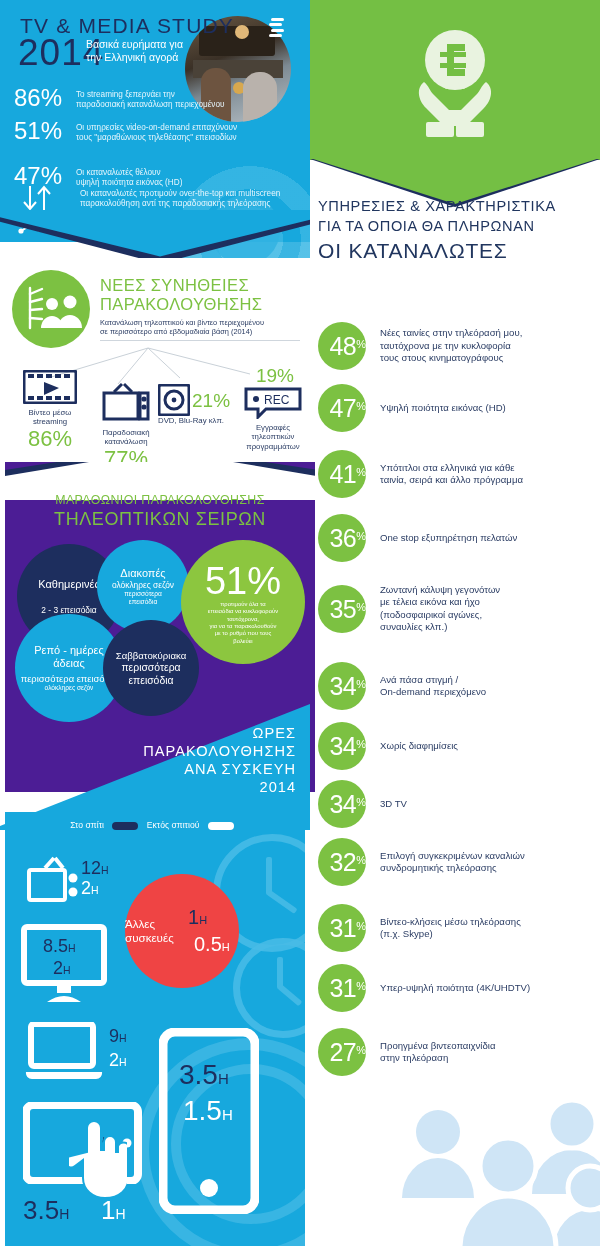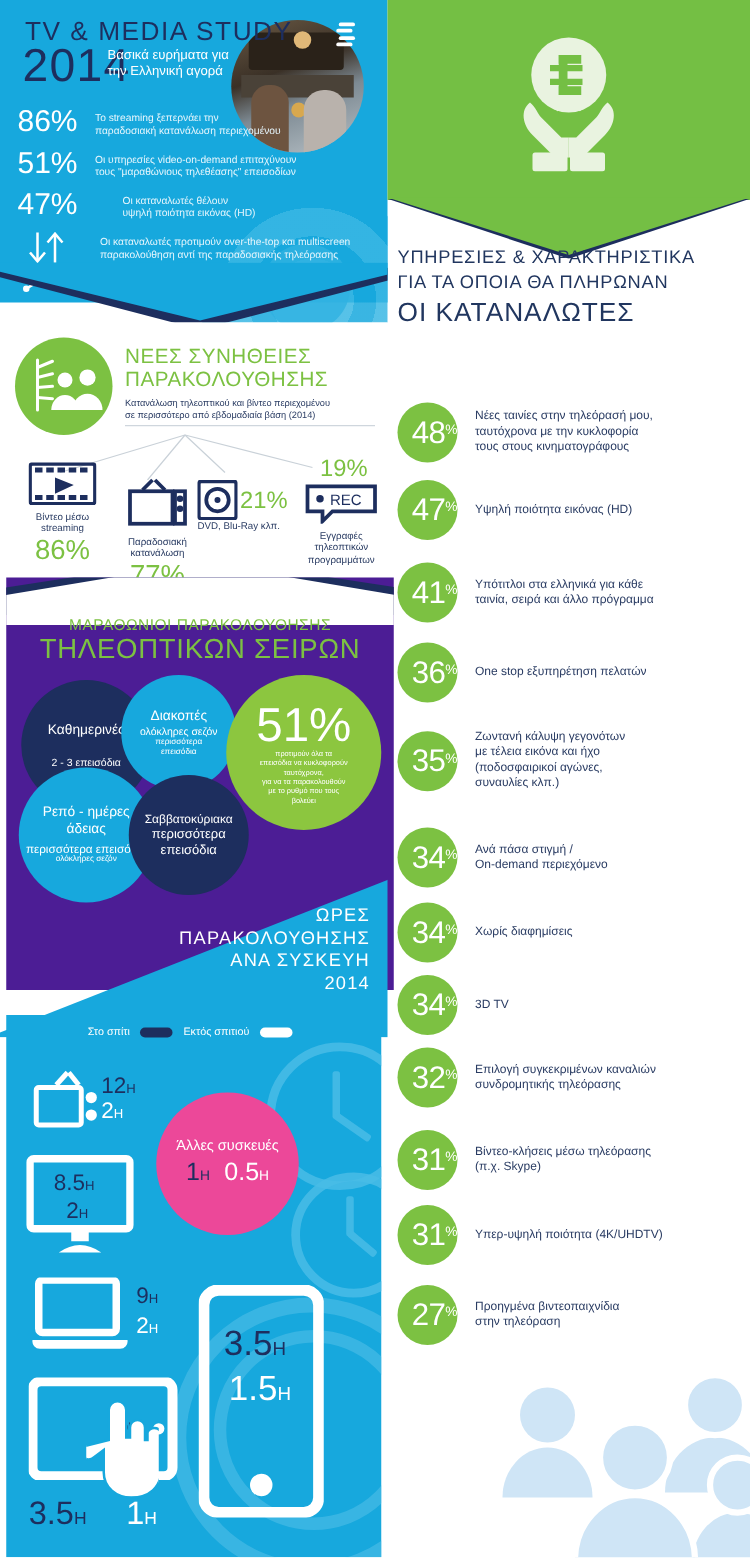--- a/index.html
+++ b/index.html
@@ -78,21 +78,21 @@
   .hitem .big.sm{font-size:19px;}
 
   
   #marathon{position:absolute;left:5px;top:462px;width:310px;height:330px;background:#4c1d95;overflow:hidden;}
   #marathon .topnavy{position:absolute;left:-24px;top:-16px;width:360px;height:46px;background:#1d2e5e;
       clip-path:polygon(50% 0,100% 60%,100% 100%,0 100%,0 60%);}
   #marathon .topwhite{position:absolute;left:-24px;top:-12px;width:360px;height:50px;background:#fff;
       clip-path:polygon(50% 0,100% 60%,100% 100%,0 100%,0 60%);}
   .mtitle{position:absolute;left:0;top:30px;width:310px;text-align:center;color:#7cc142;}
   .mtitle .a{font-size:12.4px;letter-spacing:.4px;line-height:16px;}
-  .mtitle .b{font-size:22px;letter-spacing:.6px;line-height:22px;}
+  .mtitle .b{font-size:18px;letter-spacing:.6px;line-height:22px;}
   .bub{position:absolute;border-radius:50%;display:flex;flex-direction:column;align-items:center;justify-content:center;
        text-align:center;color:#fff;padding:4px;box-sizing:border-box;}
   .bub .t1{font-size:11px;line-height:13px;}
   .bub .t2{font-size:8.4px;line-height:10px;}
   .bub .t3{font-size:6.6px;line-height:8px;}
   .bub .pct51{font-size:38px;line-height:40px;}
   .bub .desc51{font-size:5.9px;line-height:7.4px;padding:0 10px;}
 
   
   #hours{position:absolute;left:0;top:700px;width:310px;height:546px;overflow:hidden;}
@@ -105,22 +105,22 @@
   .hoursTitle .t4{font-size:14.6px;letter-spacing:1px;line-height:18px;}
   #hoursPanel{position:absolute;left:5px;top:112px;width:300px;height:434px;background:#17a8dd;overflow:hidden;}
   .legend{position:absolute;left:0;top:8px;width:300px;text-align:center;color:#fff;font-size:8.6px;}
   .legend .sw{display:inline-block;width:26px;height:8px;border-radius:4px;vertical-align:middle;margin:0 6px;}
   .legend .sw.navy{background:#1d2e5e;}
   .legend .sw.white{background:#fff;}
   .clock{position:absolute;border-radius:50%;border:7px solid #49bce7;opacity:.85;}
   .clock .hh{position:absolute;background:#49bce7;border-radius:2px;}
   .hr-h{color:#1d2e5e;}
   .hr-w{color:#ffffff;}
-  .othersCircle{position:absolute;left:120px;top:62px;width:114px;height:114px;border-radius:50%;background:#ec4899;
-      display:flex;flex-direction:column;align-items:center;justify-content:center;}
+  .othersCircle{position:absolute;left:120px;top:62px;width:114px;height:114px;border-radius:50%;background:#ef4444;
+      display:flex;flex-direction:row;align-items:center;justify-content:center;}
   .othersCircle .lab{color:#fff;font-size:11.6px;line-height:14px;}
   .othersCircle .vals{font-size:20px;line-height:24px;margin-top:2px;}
   .devval{position:absolute;font-size:18px;line-height:20px;}
   .devval .u{font-size:10.5px;}
   .devval2{position:absolute;font-size:15.5px;line-height:18px;}
   .devval2 .u{font-size:9.5px;}
   .tabletword{position:absolute;color:#1d2e5e;font-size:8.4px;}
 
   
   .hswirl{position:absolute;border-radius:50%;border:12px solid #53c0e8;opacity:.55;}
@@ -159,21 +159,21 @@
     <div class="statrow" style="top:85px;">
       <div class="pct">86%</div>
       <div class="txt" style="white-space:pre-line;">Το streaming ξεπερνάει την
 παραδοσιακή κατανάλωση περιεχομένου</div>
     </div>
     <div class="statrow" style="top:118px;">
       <div class="pct">51%</div>
       <div class="txt" style="white-space:pre-line;">Οι υπηρεσίες video-on-demand επιταχύνουν
 τους "μαραθώνιους τηλεθέασης" επεισοδίων</div>
     </div>
-    <div class="statrow" style="top:151px;gap:22px;">
+    <div class="statrow" style="top:163px;">
       <div class="pct">47%</div>
       <div class="txt" style="white-space:pre-line;">Οι καταναλωτές θέλουν
 υψηλή ποιότητα εικόνας (HD)</div>
     </div>
 
     <div class="statrow" style="top:184px;">
       <div class="iconcell">
         <svg width="40" height="28" viewBox="0 0 40 28">
           <g stroke="#ffffff" stroke-width="2" fill="none">
             <path d="M12 2 L12 24"></path>

